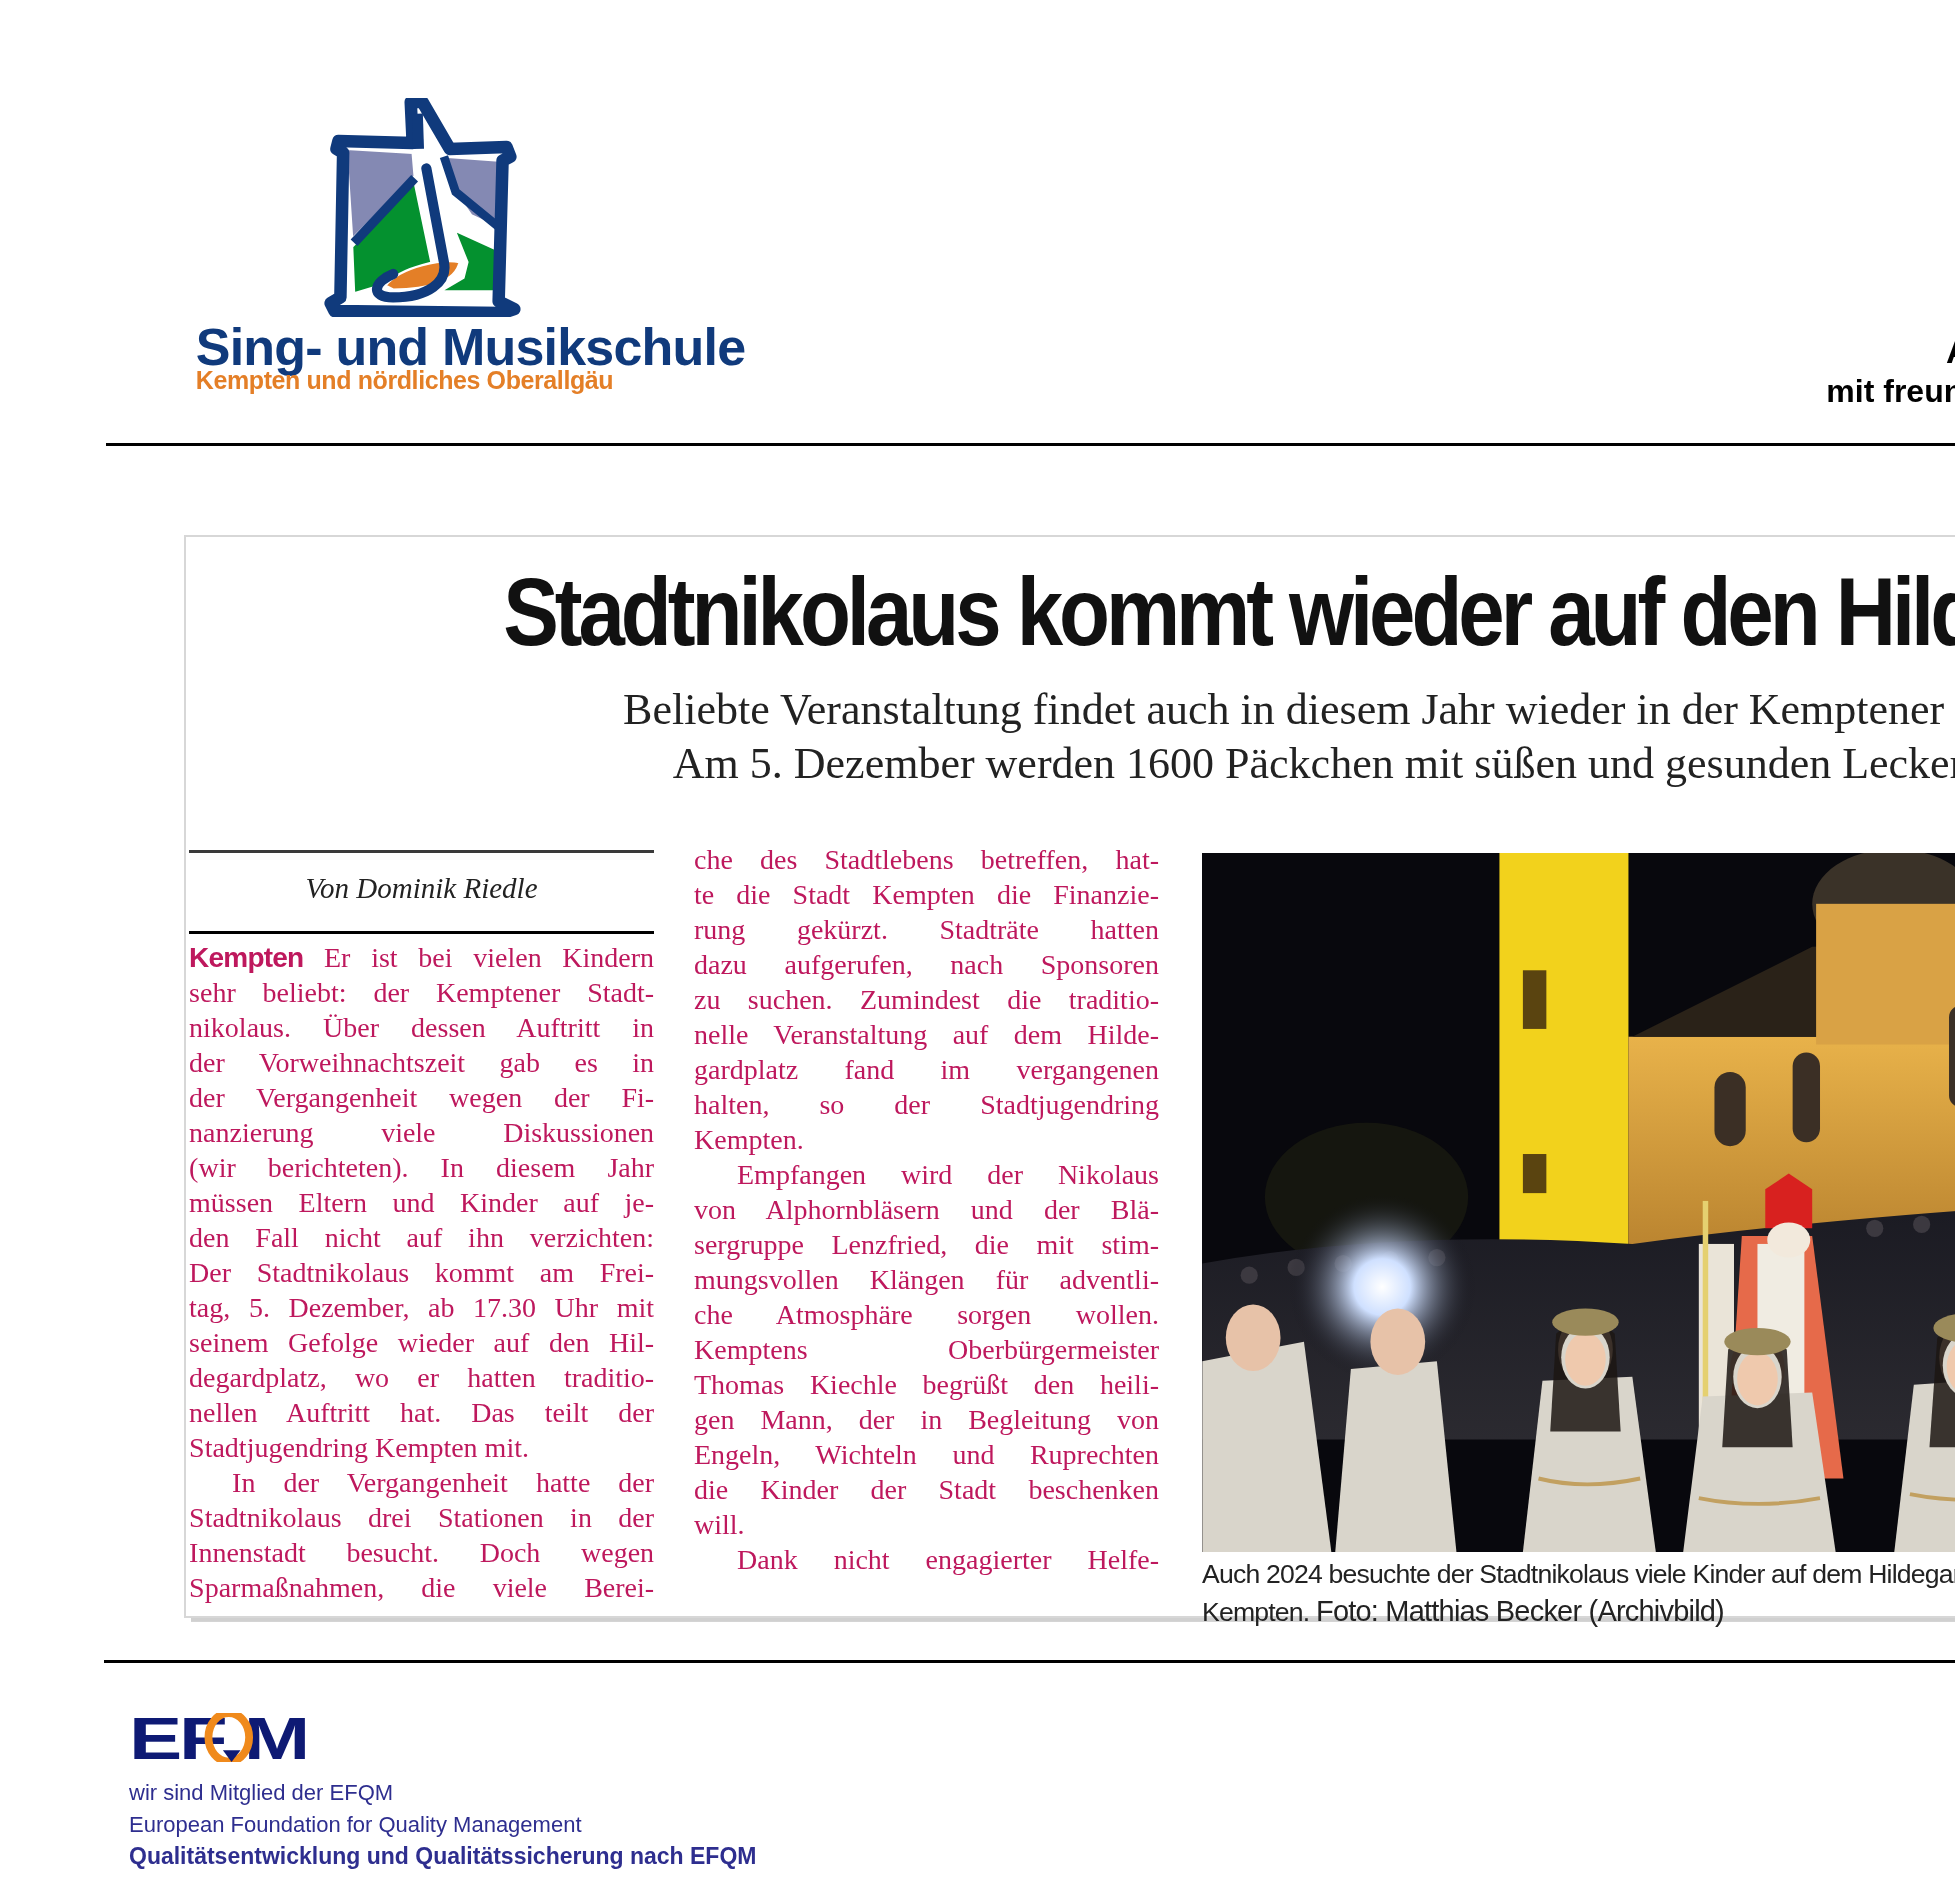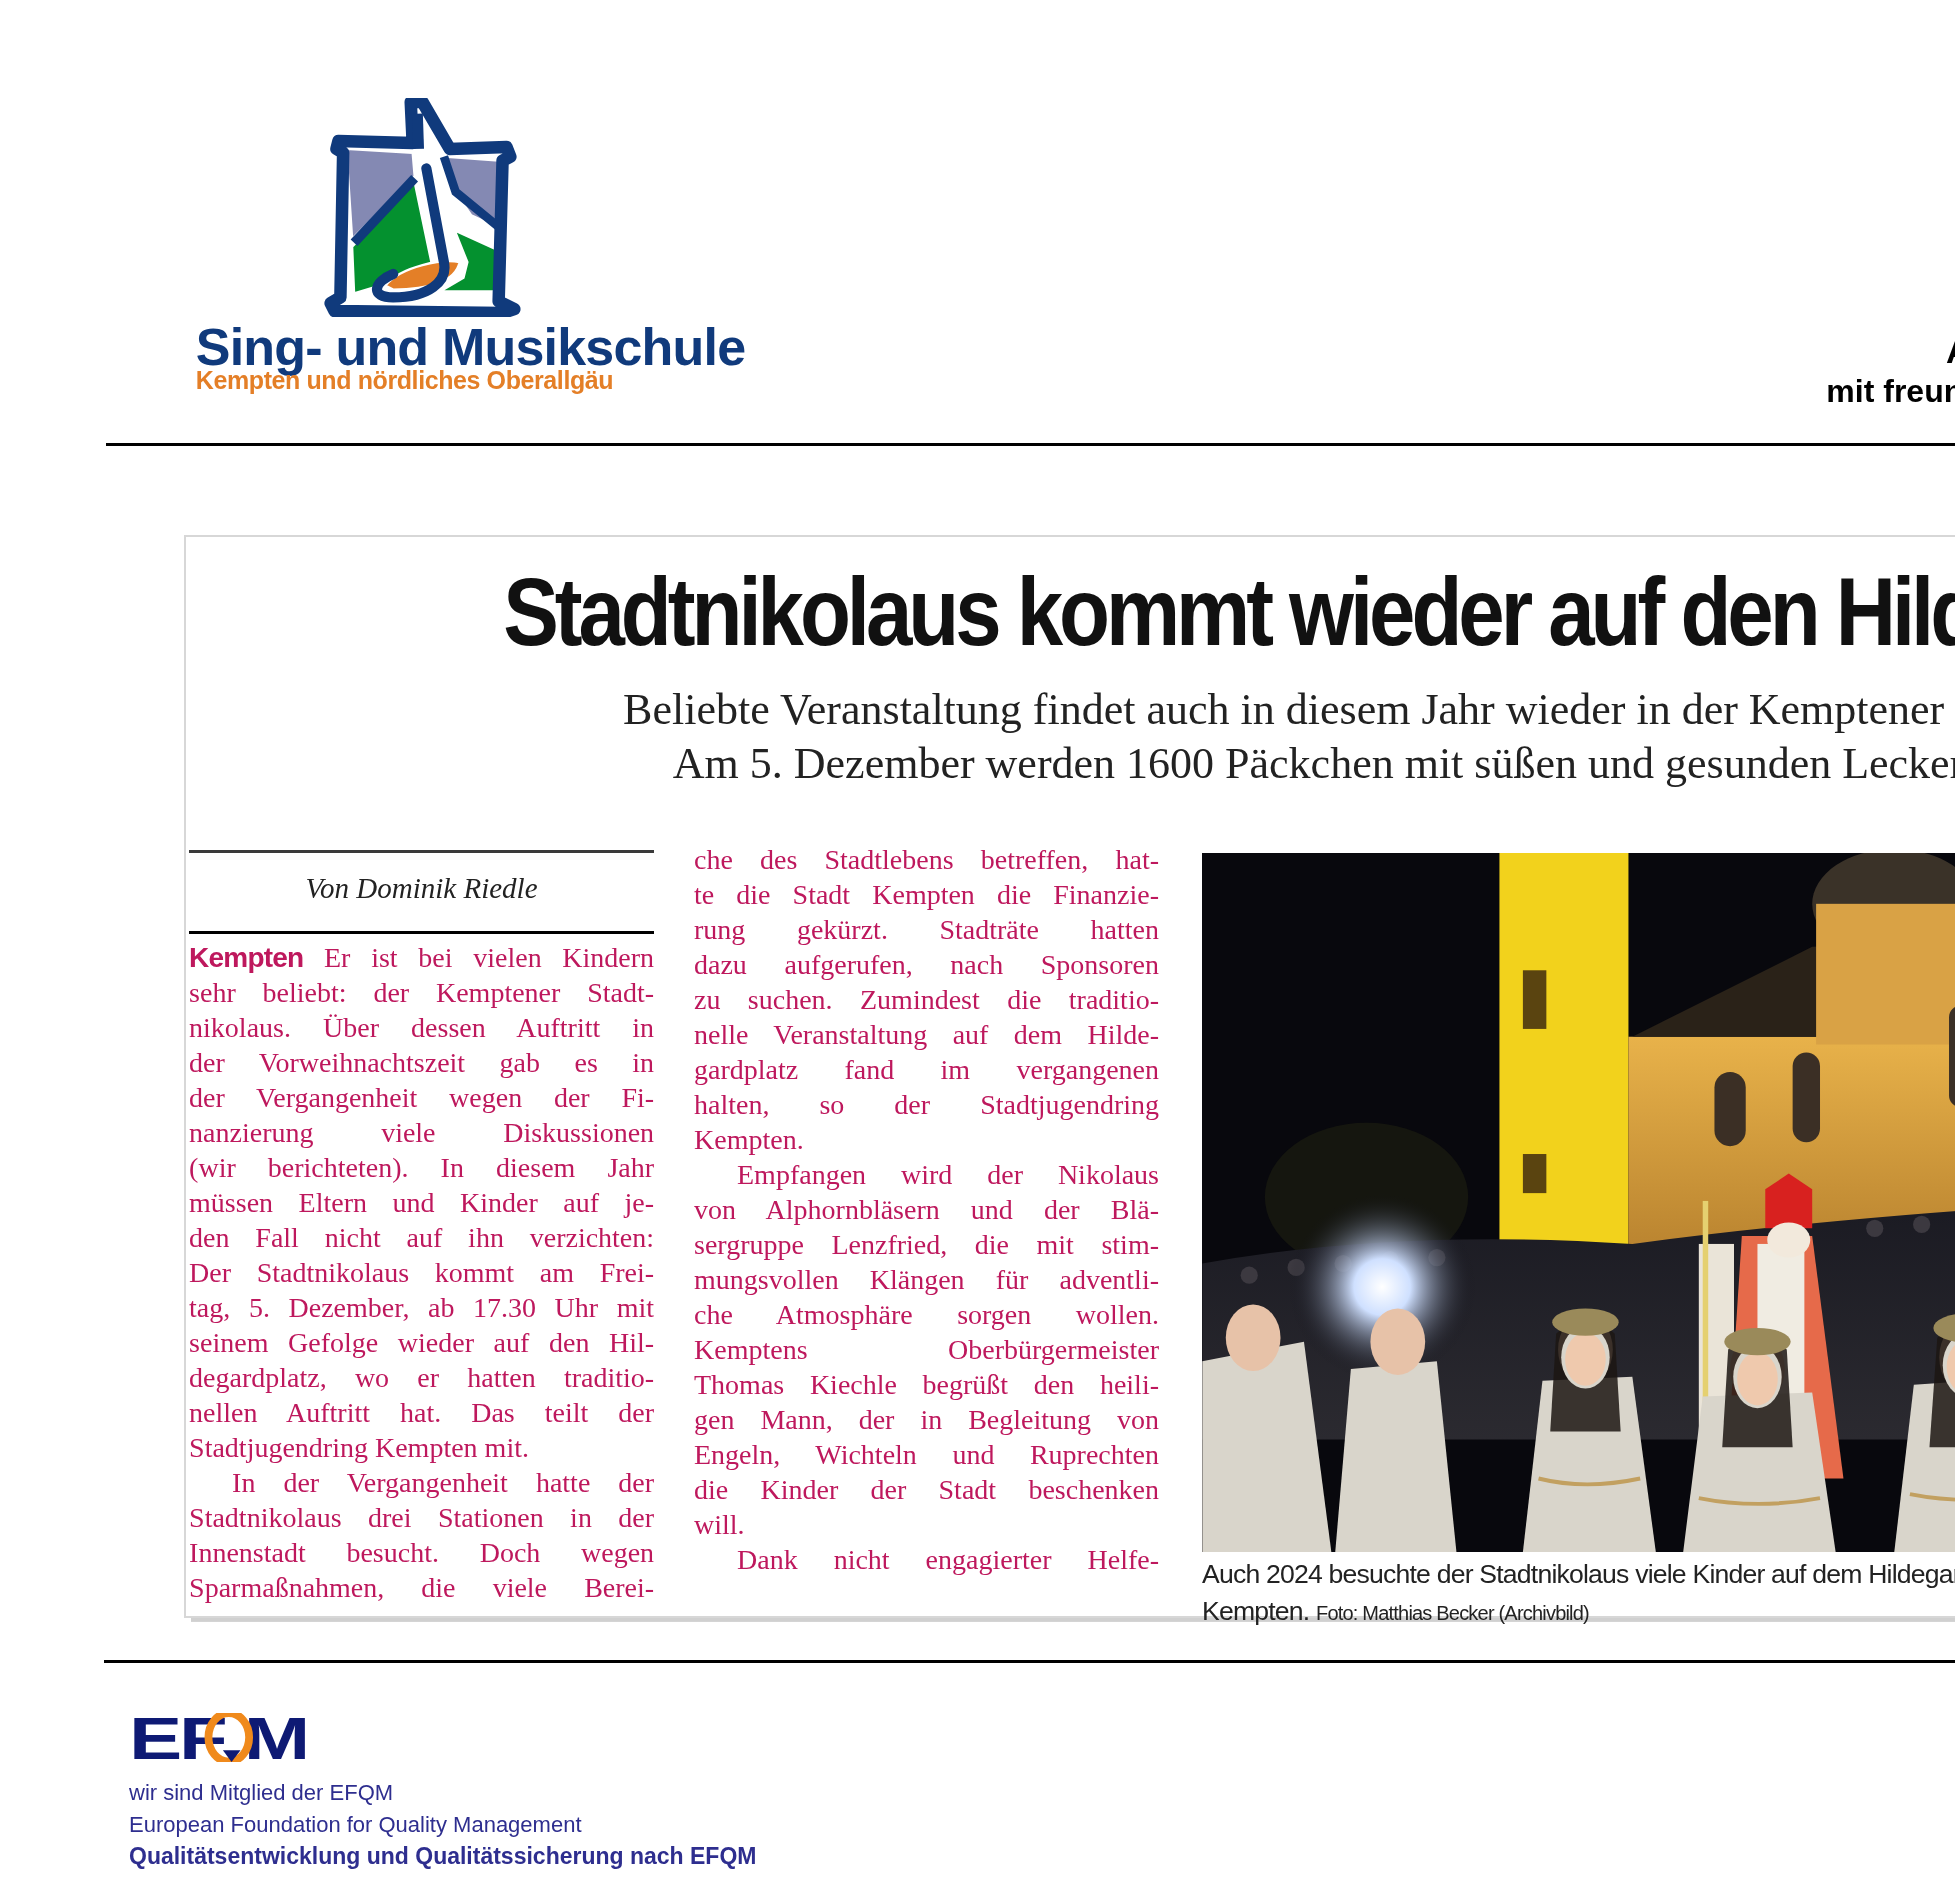--- a/index.html
+++ b/index.html
@@ -32,21 +32,21 @@
   .col .line.last { text-align-last:left; }
   #col1 { left:3.1px; top:403px; width:465px; }
   #col2 { left:508px; top:305px; width:465px; }
 
   #byline-box { left:3.1px; top:313px; width:465px; height:78px; border-top:3.5px solid #3a3a3a; border-bottom:3.5px solid #000; }
   #byline { position:absolute; left:0; width:100%; top:19px; text-align:center; font-family:"Liberation Serif", serif; font-style:italic; font-size:29px; color:#222; }
   .dateline { font-family:"Liberation Sans", sans-serif; font-weight:bold; letter-spacing:-0.8px; }
 
   #photo { left:1016px; top:316px; width:978px; height:699px; overflow:hidden; background:#0b0b12; }
   #caption { left:1016px; top:1019px; width:985px; font-family:"Liberation Sans", sans-serif; font-size:26.6px; line-height:37px; color:#222; white-space:nowrap; letter-spacing:-0.8px; }
-  #caption .credit { font-size:20px; }
+  #caption .credit { font-size:29px; }
 
   
   #efqm-logo { left:129px; top:1713px; width:180px; height:49px; }
   .efqm-text { left:129px; font-family:"Liberation Sans", sans-serif; color:#2e2e8f; white-space:nowrap; }
   #efqm1 { top:1780px; font-size:22px; }
   #efqm2 { top:1812px; font-size:22px; }
   #efqm3 { top:1843px; font-size:23px; font-weight:bold; }
 </style>
 </head>
 <body>

